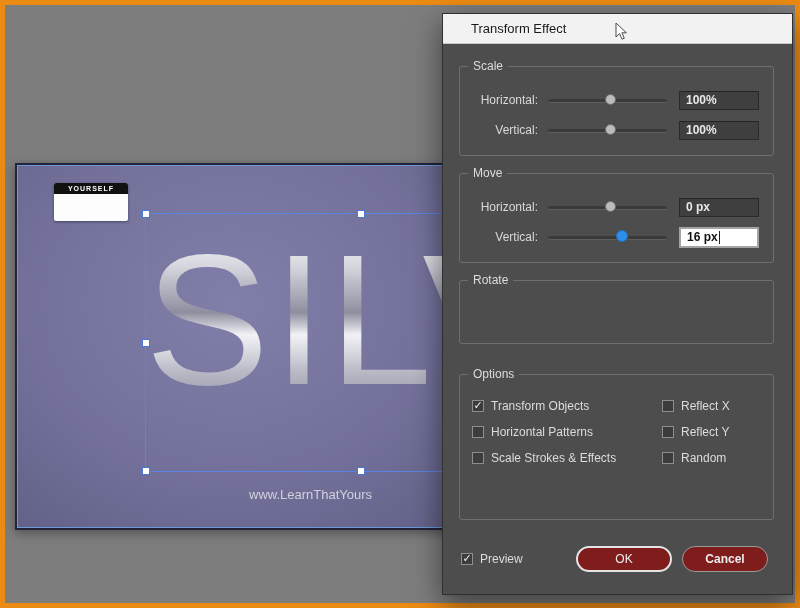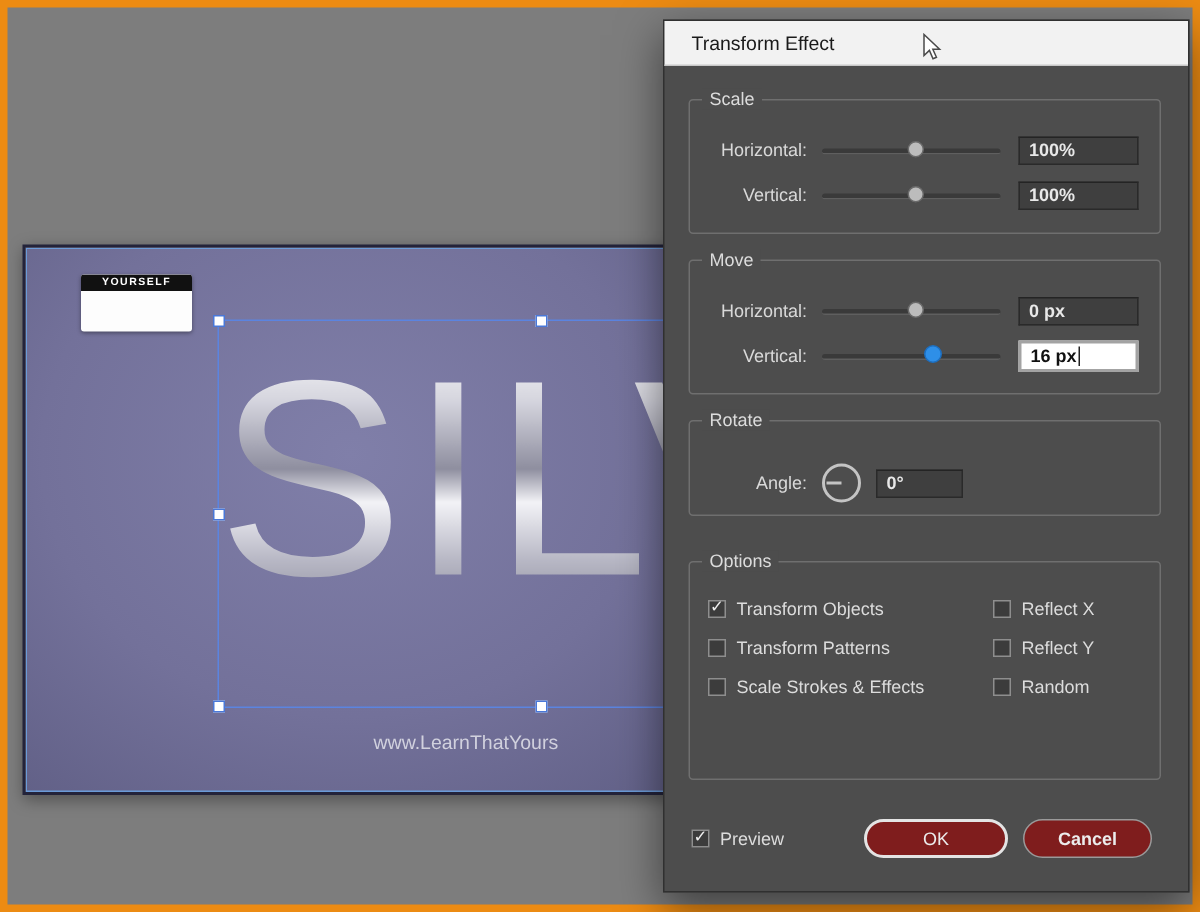--- a/index.html
+++ b/index.html
@@ -32,21 +32,21 @@
   .handle{position:absolute;width:6px;height:6px;background:#fff;border:1px solid #4a78d8;}
   .h-tl{left:-4px;top:-4px;} .h-tm{left:50%;margin-left:-4px;top:-4px;}
   .h-ml{left:-4px;top:50%;margin-top:-4px;}
   .h-bl{left:-4px;bottom:-4px;} .h-bm{left:50%;margin-left:-4px;bottom:-4px;}
 
   
   .dialog{position:absolute;left:437px;top:8px;width:351px;height:582px;
     background:#4d4d4d;border:1px solid #303030;box-sizing:border-box;
     box-shadow:0 10px 28px rgba(0,0,0,.5);}
   .titlebar{position:absolute;left:0;top:0;right:0;height:30px;background:#f2f2f2;
-    border-bottom:1px solid #c8c8c8;display:flex;align-items:center;padding-left:18px;
+    border-bottom:1px solid #c8c8c8;display:flex;align-items:center;padding-left:28px;
     font-size:13px;color:#1a1a1a;box-sizing:border-box;}
   .cursor{position:absolute;left:172px;top:8px;}
 
   .grp{position:absolute;left:16px;right:18px;border:1px solid #6f6f6f;border-radius:3px;
     box-sizing:border-box;}
   .legend{position:absolute;top:-8px;left:8px;background:#4d4d4d;padding:0 5px;
     font-size:12px;color:#dcdcdc;}
   .grp-scale{top:52px;height:90px;}
   .grp-move{top:159px;height:90px;}
   .grp-rotate{top:266px;height:64px;}
@@ -171,29 +171,20 @@
         </div>
         <div class="field focused">
           <span>16 px</span>
             <span class="caret"></span>
         </div>
       </div>
     </div>
 
     <div class="grp grp-rotate">
       <span class="legend">Rotate</span>
-      <div class="row rot-row">
-        <span class="rowlabel">Angle:</span>
-        <div class="dial">
-          <span class="dial-line"></span>
-        </div>
-        <div class="field angle">
-          <span>0°</span>
-        </div>
-      </div>
     </div>
 
     <div class="grp grp-options">
       <span class="legend">Options</span>
 
       <div class="optrow">
         <span class="cb cb-left">
           <span class="box">
               <span class="mark">✓</span>
             </span>
@@ -205,21 +196,21 @@
             </span>
           <span class="cbl">Reflect X</span>
         </span>
       </div>
 
       <div class="optrow">
         <span class="cb cb-left">
           <span class="box">
               <span class="mark"></span>
             </span>
-          <span class="cbl">Transform Patterns</span>
+          <span class="cbl">Horizontal Patterns</span>
         </span>
         <span class="cb">
           <span class="box">
               <span class="mark"></span>
             </span>
           <span class="cbl">Reflect Y</span>
         </span>
       </div>
 
       <div class="optrow">

